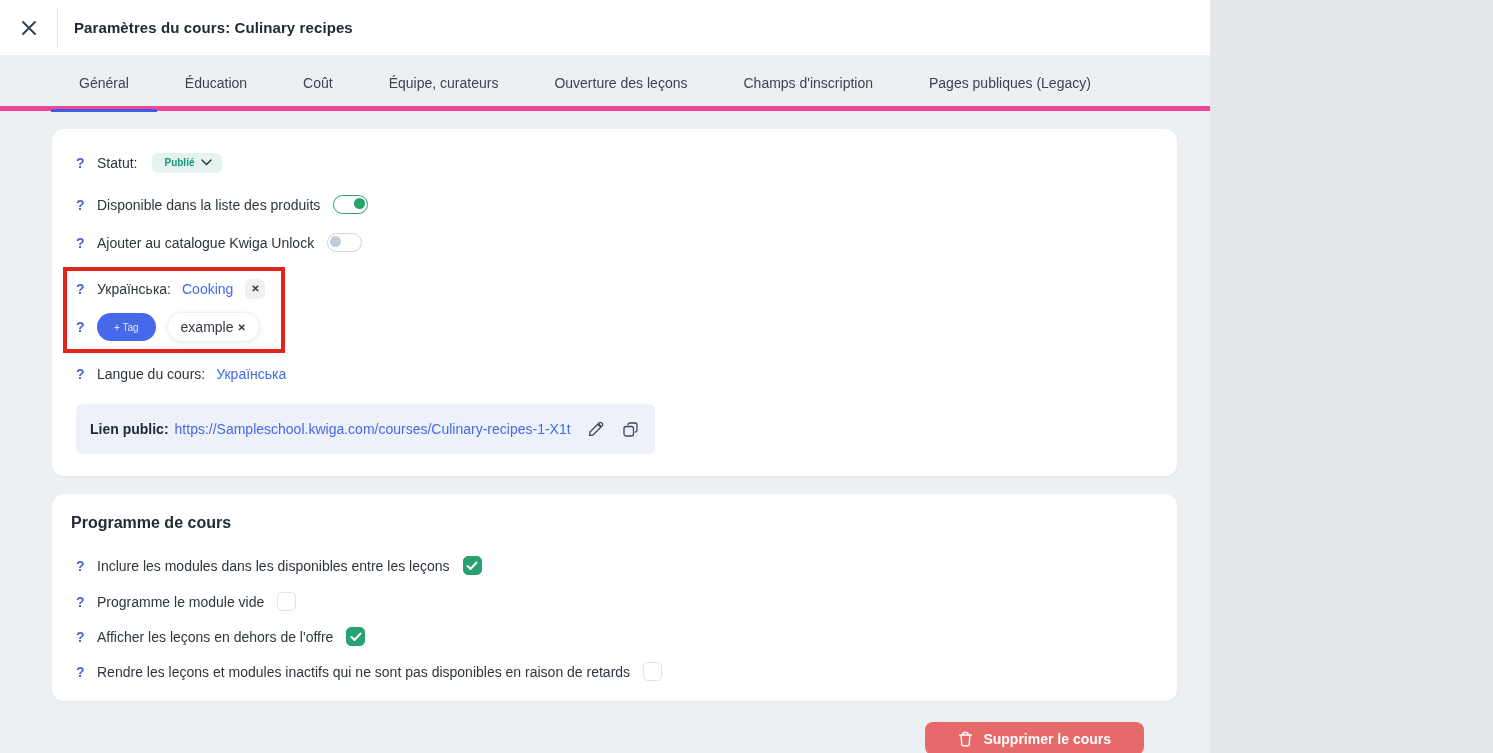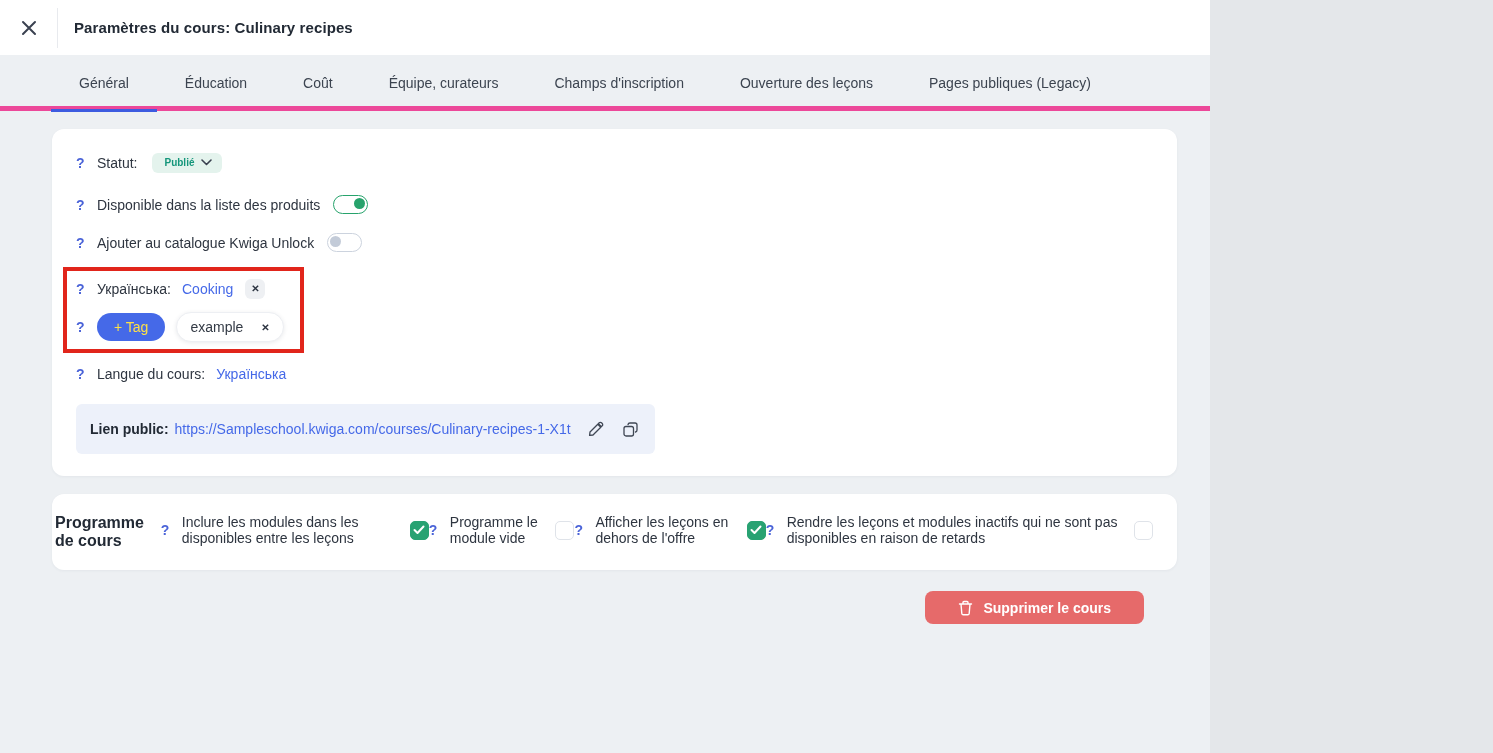--- a/index.html
+++ b/index.html
@@ -36,31 +36,31 @@
   .toggle.checked { border-color:#27a36c; }
   .toggle.checked .knob { left:auto; right:2px; background:#27a36c; }
 
   
   .highlight-box { border:4px solid #e1251b; margin-left:-13px; padding:7px 16px 7px 9px; display:inline-flex; flex-direction:column; align-items:flex-start; }
   .hl-row1 { height:21px; display:flex; align-items:center; gap:11px; font-size:14px; }
   .hl-gap { height:13px; }
   .hl-row2 { height:30px; display:flex; align-items:center; gap:11px; }
   .link { color:#4569e8; cursor:pointer; text-decoration:none; }
   .chip-x { margin-left:1px; width:20px; height:20px; border-radius:6px; background:#eef0f3; color:#2b3340; font-weight:bold; font-size:10px; display:flex; align-items:center; justify-content:center; cursor:pointer; }
-  .tag-add { background:#4569e8; color:#fde047; font-size:14px; border-radius:16px; padding:5px 17px; display:inline-flex; align-items:center; cursor:pointer; height:28px; }
-  .tag-pill { background:#fff; border:1px solid #edeff3; box-shadow:0 1px 4px rgba(40,50,70,.10); border-radius:16px; padding:5px 13px; display:inline-flex; align-items:center; gap:18px; font-size:14px; color:#333a45; height:30px; }
+  .tag-add { background:#4569e8; color:#e5e5e5; font-size:10px; border-radius:16px; padding:5px 17px; display:inline-flex; align-items:center; cursor:pointer; height:28px; }
+  .tag-pill { background:#fff; border:1px solid #edeff3; box-shadow:0 1px 4px rgba(40,50,70,.10); border-radius:16px; padding:5px 13px; display:inline-flex; align-items:center; gap:4px; font-size:14px; color:#333a45; height:30px; }
   .tag-x { font-weight:bold; font-size:10px; color:#2b3340; cursor:pointer; }
 
   
   .public-link-row { background:#edf1fa; border-radius:6px; padding:15px 14px; display:inline-flex; align-items:center; gap:6px; font-size:14px; }
   .public-link-label { font-weight:bold; color:#222a35; }
   .icon-btn { margin-left:9px; width:20px; height:20px; display:flex; align-items:center; justify-content:center; cursor:pointer; color:#3f4754; }
 
   
-  .card2 { margin-top:18px; padding:20px 24px 20px 8px; display:flex; flex-direction:row; align-items:flex-start; }
+  .card2 { margin-top:18px; padding:20px 24px 20px 24px; display:flex; flex-direction:column; align-items:flex-start; }
   .section-title { font-size:16px; font-weight:bold; color:#222a35; margin-left:-5px; }
   .gap24 { height:24px; } .gap17 { height:17px; } .gap16 { height:16px; }
   .checkbox { width:19px; height:19px; border-radius:5px; border:1px solid #dfe3e9; background:#fff; display:flex; align-items:center; justify-content:center; cursor:pointer; flex:0 0 auto; margin-left:2px; }
   .checkbox svg { display:none; }
   .checkbox.checked { background:#28a272; border-color:#28a272; }
   .checkbox.checked svg { display:block; }
 
   
   .footer { display:flex; justify-content:flex-end; padding:21px 33px 0 0; }
   .delete-btn { background:#e66a6a; color:#fff; border:none; border-radius:8px; height:33px; padding:0 33px; font-size:14px; font-weight:bold; font-family:"Liberation Sans", sans-serif; display:inline-flex; align-items:center; gap:10px; cursor:pointer; }
@@ -87,24 +87,24 @@
     <div class="tab">
         <span>Éducation</span>
       </div>
     <div class="tab">
         <span>Coût</span>
       </div>
     <div class="tab">
         <span>Équipe, curateurs</span>
       </div>
     <div class="tab">
+        <span>Ouverture des leçons</span>
+      </div>
+    <div class="tab">
         <span>Champs d'inscription</span>
-      </div>
-    <div class="tab">
-        <span>Ouverture des leçons</span>
       </div>
     <div class="tab">
         <span>Pages publiques (Legacy)</span>
       </div>
   </div>
 
   <div class="content">
 
     <div class="card card1">
 

